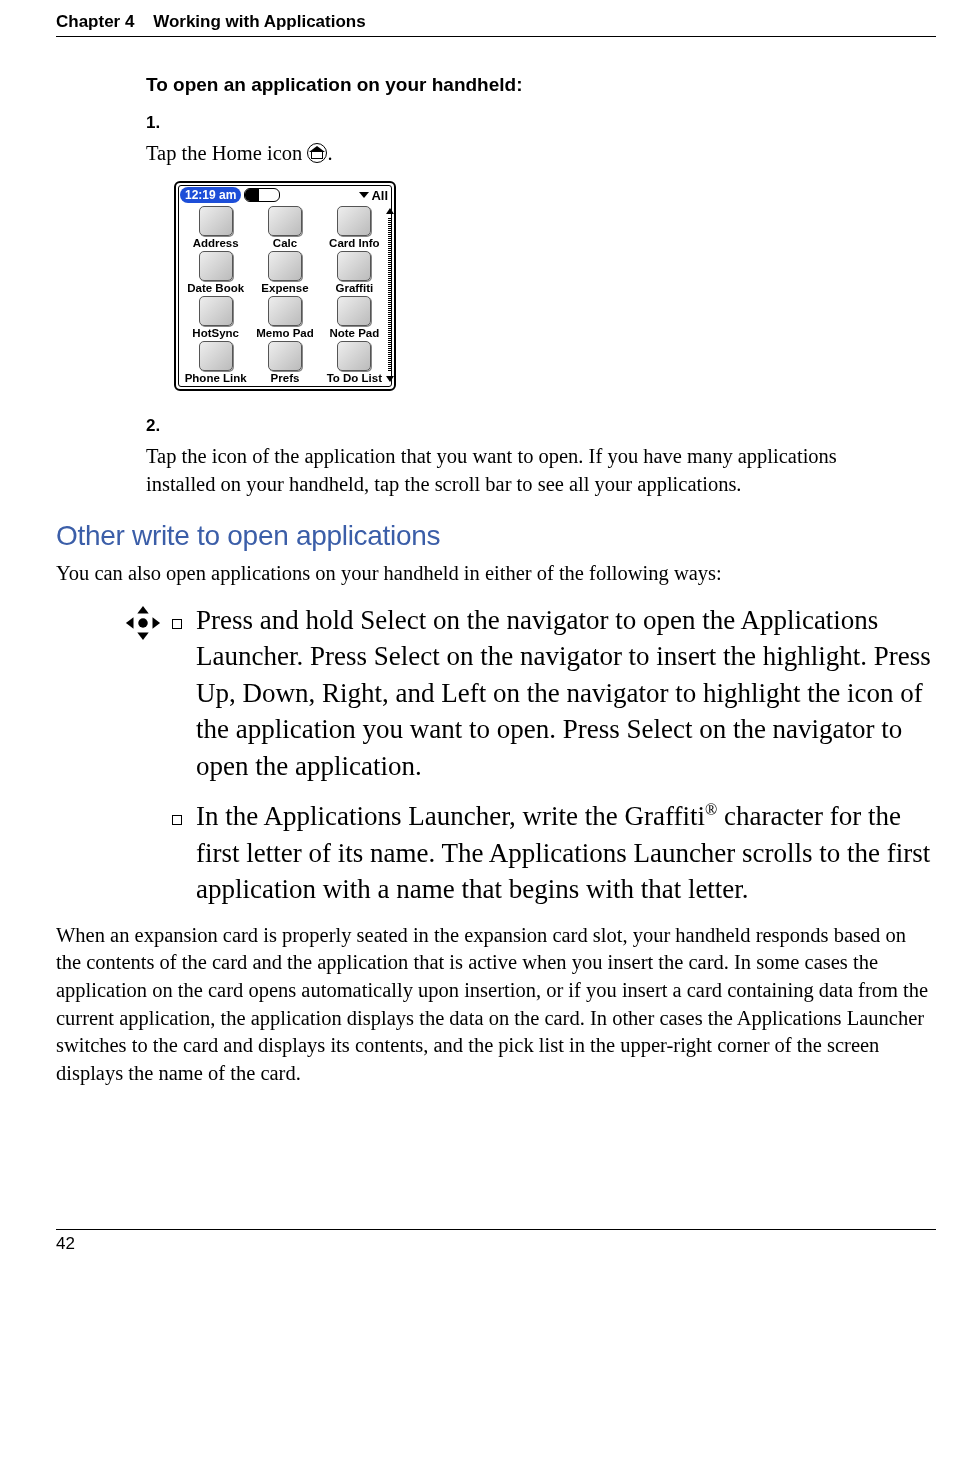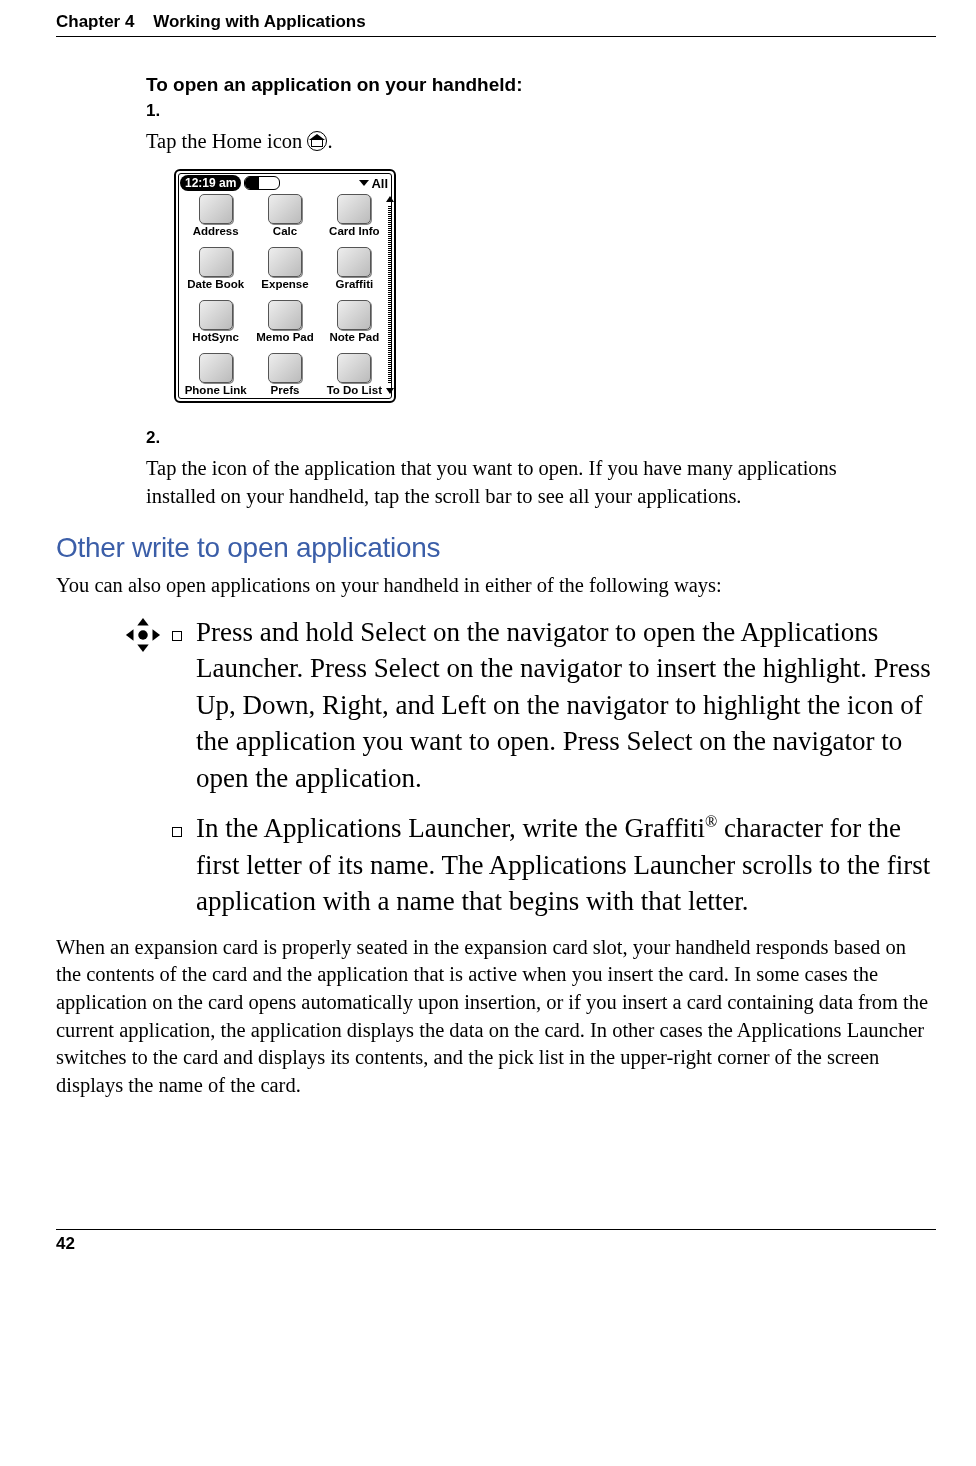--- a/index.html
+++ b/index.html
@@ -37,21 +37,21 @@
   .indent {
     margin-left: 90px;
   }
   .indent-bullet {
     margin-left: 116px;
   }
   .proc-title {
     font-family: Arial, Helvetica, sans-serif;
     font-weight: bold;
     font-size: 19px;
-    margin-bottom: 4px;
+    margin-bottom: 16px;
   }
   .step {
     font-size: 20.5px;
     line-height: 1.35;
     margin-bottom: 6px;
   }
   .step .num {
     font-family: Arial, Helvetica, sans-serif;
     font-weight: bold;
     font-size: 17px;
@@ -113,21 +113,21 @@
   }
   .device-status {
     display: flex;
     align-items: center;
     padding: 1px;
     font-family: Arial, Helvetica, sans-serif;
     font-size: 12px;
     font-weight: bold;
   }
   .time-pill {
-    background: #000000;
+    background: #1d4ed8;
     color: #fff;
     border-radius: 8px;
     padding: 1px 5px;
     margin-right: 3px;
     text-align: right;
   }
   .battery {
     width: 34px;
     height: 12px;
     border: 1px solid #000;
@@ -154,21 +154,21 @@
   }
   .tri-down {
     width: 0; height: 0;
     border-left: 5px solid transparent;
     border-right: 5px solid transparent;
     border-top: 6px solid #000;
   }
   .app-grid {
     display: grid;
     grid-template-columns: repeat(3, 1fr);
-    gap: 10px 0;
+    gap: 2px 0;
     padding: 2px 2px 2px 2px;
     position: relative;
   }
   .app-cell {
     display: flex;
     flex-direction: column;
     align-items: center;
     font-family: Arial, Helvetica, sans-serif;
     font-size: 11.5px;
     font-weight: bold;
@@ -243,21 +243,21 @@
   }
   .nav-icon svg { width: 100%; height: 100%; }
   .footer {
     position: absolute;
     bottom: 18px;
     left: 56px;
     right: 40px;
     border-top: 1px solid #000;
     padding-top: 4px;
     font-family: Arial, Helvetica, sans-serif;
-    font-weight: bold;
+    font-weight: normal;
     font-size: 17px;
   }
   sup.reg { font-size: 0.6em; vertical-align: super; }
 </style>
 </head>
 <body>
 
 <div class="page">
 
   <div class="header">

